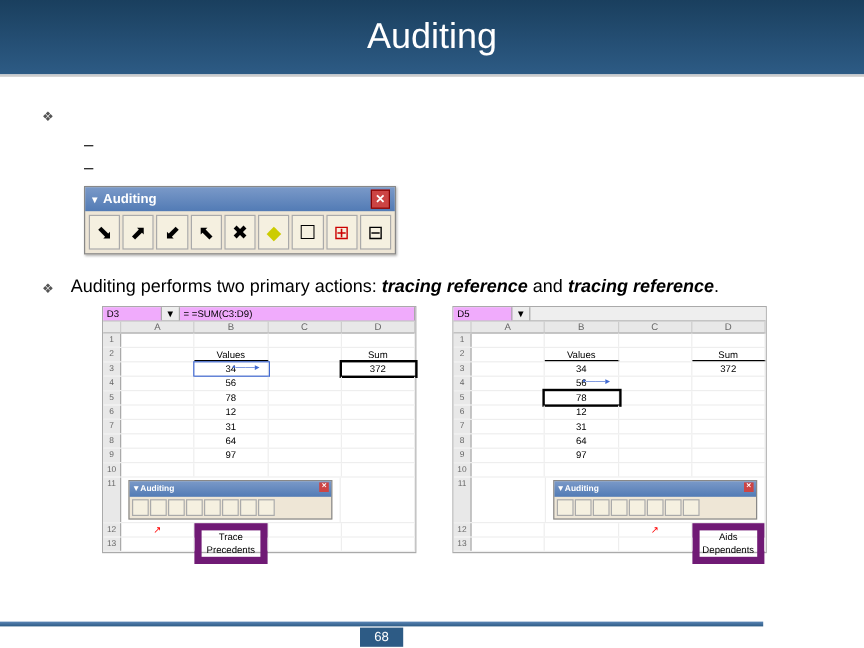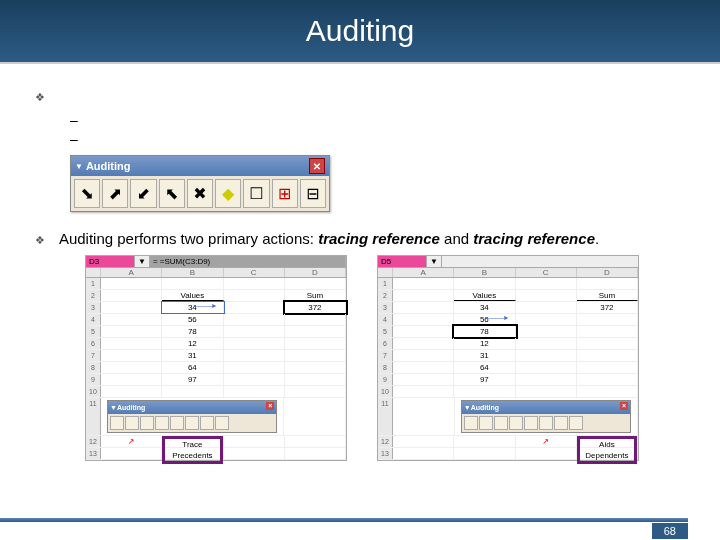--- a/index.html
+++ b/index.html
@@ -13,37 +13,37 @@
 .toolbar{margin:8px 0 18px 35px;border:1px solid #888;width:258px;background:#eee6d6;box-shadow:1px 1px 2px rgba(0,0,0,0.3)}
 .toolbar-title{background:linear-gradient(to bottom,#7a99c8,#527bb5);color:#fff;font-weight:bold;font-size:11px;padding:2px 4px;display:flex;align-items:center}
 .toolbar-title .dd{margin-right:3px;font-size:8px}
 .toolbar-title .close{margin-left:auto;background:#c44;color:#fff;width:14px;height:14px;display:flex;align-items:center;justify-content:center;font-size:10px;border:1px solid #800}
 .toolbar-icons{display:flex;padding:3px;gap:2px}
 .ticon{width:27px;height:27px;border:1px solid #aaa;background:#f5f0e0;display:flex;align-items:center;justify-content:center;font-size:16px}
 .sheets{display:flex;gap:30px;margin-left:50px;margin-top:8px}
 .sheet{border:1px solid #aaa;width:260px;font-size:8px;background:#fff}
 .fbar{display:flex;background:#eee;border-bottom:1px solid #aaa}
 .fbar div{padding:1px 3px;border-right:1px solid #aaa;font-size:8px}
-.cellref{width:42px;background:#ec4899}
-.formula{flex:1;background:#a3a3a3}
+.cellref{width:42px;background:#f0abfc}
+.formula{flex:1;background:#f0abfc}
 .shead{display:flex;background:#e8e8e8;border-bottom:1px solid #aaa}
 .shead div{flex:1;text-align:center;border-right:1px solid #ccc;padding:0;font-size:8px;color:#666}
 .srow{display:flex;border-bottom:1px solid #eee;height:11px}
 .srow .rn{width:14px;background:#e8e8e8;text-align:center;border-right:1px solid #aaa;color:#666;font-size:7px;line-height:11px}
 .srow .c{flex:1;border-right:1px solid #eee;text-align:center;font-size:8px;line-height:11px;position:relative}
 .hdr{font-weight:normal;border-bottom:1px solid #000!important}
 .sel{outline:2px solid #000}
 .arrow-blue{color:#4169d1;position:absolute}
 .mini-tb{border:1px solid #888;background:#eee6d6;margin:2px 6px;font-size:7px}
 .mini-tb-title{background:linear-gradient(to bottom,#7a99c8,#527bb5);color:#fff;font-weight:bold;padding:1px 2px;display:flex}
 .mini-tb-title .x{margin-left:auto;background:#c44;width:8px;height:8px;text-align:center;line-height:8px}
 .mini-tb-body{padding:2px;display:flex;gap:1px}
 .mini-ic{width:12px;height:12px;border:1px solid #aaa;background:#f5f0e0}
-.redbox{border:3px solid #701a75;padding:0 2px;display:inline-block}
-.footer{position:absolute;bottom:0;width:688px;text-align:right}
+.redbox{border:6px solid #701a75;padding:0 2px;display:inline-block}
+.footer{position:absolute;bottom:0;width:636px;text-align:center}
 .footer .bar{height:4px;background:linear-gradient(to bottom,#5a85b5,#2d5b85)}
 .footer .pn{display:inline-block;background:#2d5b85;color:#fff;padding:2px 12px;font-size:11px;position:relative;top:-1px}
 </style>
 </head>
 <body>
 
 <div class="header">
   <h1>Auditing</h1>
 </div>
 

